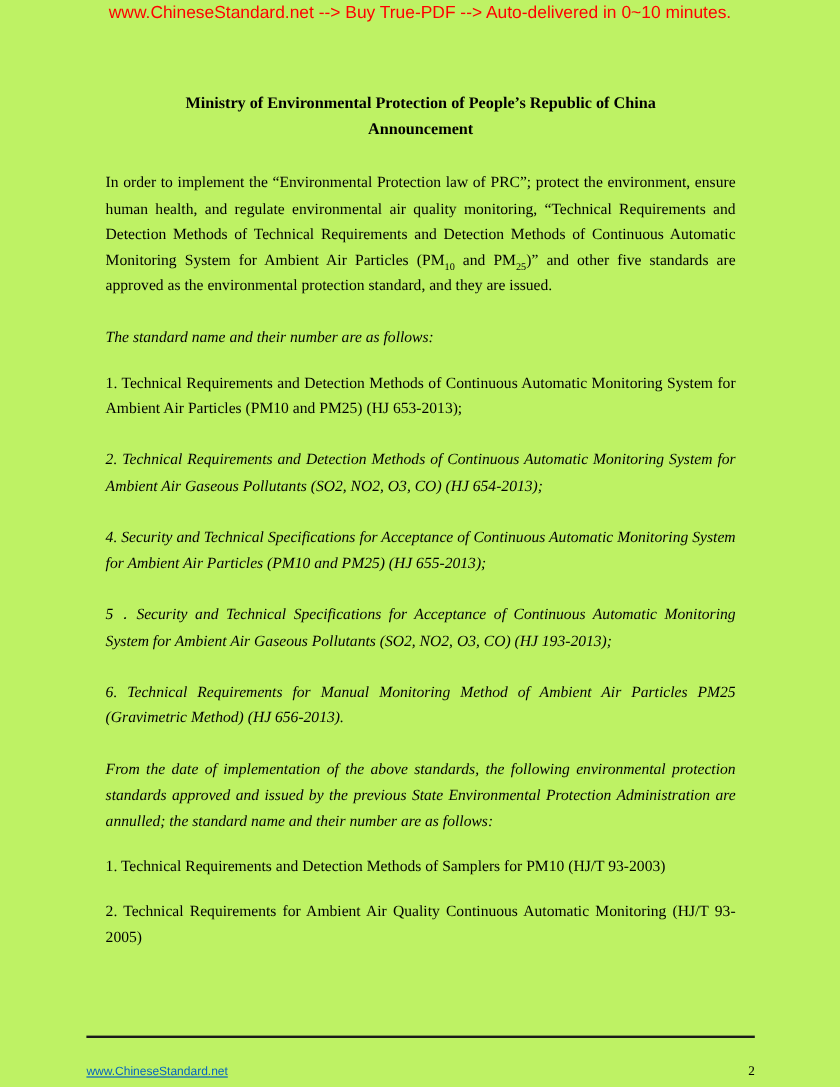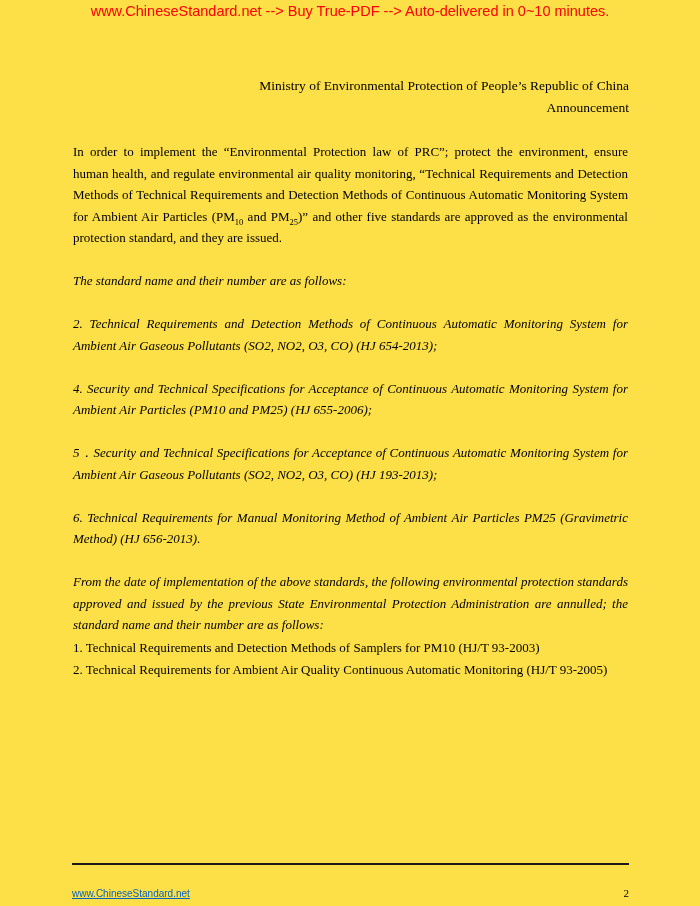--- a/index.html
+++ b/index.html
@@ -1,20 +1,20 @@
 <!DOCTYPE html>
 <html><head>
 <meta charset="utf-8">
 <style>
   html, body { margin: 0; padding: 0; background: #ffffff; }
   .page {
     position: relative;
     width: 700px;
     height: 906px;
-    background: #fde047;
+    background: #bef264;
     font-family: "Liberation Serif", "DejaVu Serif", serif;
     color: #000000;
     overflow: hidden;
   }
   .banner {
     position: absolute;
     top: 3px;
     left: 0;
     width: 100%;
     text-align: center;
@@ -22,28 +22,28 @@
     font-size: 14.5px;
     cursor: pointer;
   }
   .content {
     position: absolute;
     top: 75px;
     left: 72px;
     width: 557px;
   }
   .title-block {
-    text-align: right;
-    font-weight: normal;
+    text-align: center;
+    font-weight: bold;
     font-size: 13.5px;
     line-height: 21.5px;
   }
   .doc-body { margin-top: 23px; }
   .para {
-    margin: 1px;
+    margin: 16px;
     text-align: justify;
     font-size: 13px;
     line-height: 21.5px;
   }
   .para.gap { margin-top: 21.5px; font-style: italic; }
   .para sub { font-size: 8.5px; line-height: 0; }
   .footer {
     position: absolute;
     left: 72px;
     width: 557px;
@@ -73,22 +73,23 @@
   <div class="banner" style="color: rgb(255, 0, 0);">www.ChineseStandard.net --&gt; Buy True-PDF --&gt; Auto-delivered in 0~10 minutes.</div>
 
   <div class="content">
     <div class="title-block">
       <div>Ministry of Environmental Protection of People’s Republic of China</div>
       <div>Announcement</div>
     </div>
     <div class="doc-body" id="doc-body">
         <p class="para"><span>In order to implement the “Environmental Protection law of PRC”; protect the environment, ensure human health, and regulate environmental air quality monitoring, “Technical Requirements and Detection Methods of Technical Requirements and Detection Methods of Continuous Automatic Monitoring System for Ambient Air Particles (PM</span><sub>10</sub><span> and PM</span><sub>25</sub><span>)” and other five standards are approved as the environmental protection standard, and they are issued.</span></p>
         <p class="para gap"><span>The standard name and their number are as follows:</span></p>
+        <p class="para"><span>1. Technical Requirements and Detection Methods of Continuous Automatic Monitoring System for Ambient Air Particles (PM10 and PM25) (HJ 653-2013);</span></p>
         <p class="para gap"><span>2. Technical Requirements and Detection Methods of Continuous Automatic Monitoring System for Ambient Air Gaseous Pollutants (SO2, NO2, O3, CO) (HJ 654-2013);</span></p>
-        <p class="para gap"><span>4. Security and Technical Specifications for Acceptance of Continuous Automatic Monitoring System for Ambient Air Particles (PM10 and PM25) (HJ 655-2006);</span></p>
+        <p class="para gap"><span>4. Security and Technical Specifications for Acceptance of Continuous Automatic Monitoring System for Ambient Air Particles (PM10 and PM25) (HJ 655-2013);</span></p>
         <p class="para gap"><span>5．Security and Technical Specifications for Acceptance of Continuous Automatic Monitoring System for Ambient Air Gaseous Pollutants (SO2, NO2, O3, CO) (HJ 193-2013);</span></p>
         <p class="para gap"><span>6. Technical Requirements for Manual Monitoring Method of Ambient Air Particles PM25 (Gravimetric Method) (HJ 656-2013).</span></p>
         <p class="para gap"><span>From the date of implementation of the above standards, the following environmental protection standards approved and issued by the previous State Environmental Protection Administration are annulled; the standard name and their number are as follows:</span></p>
         <p class="para"><span>1. Technical Requirements and Detection Methods of Samplers for PM10 (HJ/T 93-2003)</span></p>
         <p class="para"><span>2. Technical Requirements for Ambient Air Quality Continuous Automatic Monitoring (HJ/T 93-2005)</span></p>
       </div>
   </div>
 
   <div class="footer">
     <div class="footer-rule"></div>

